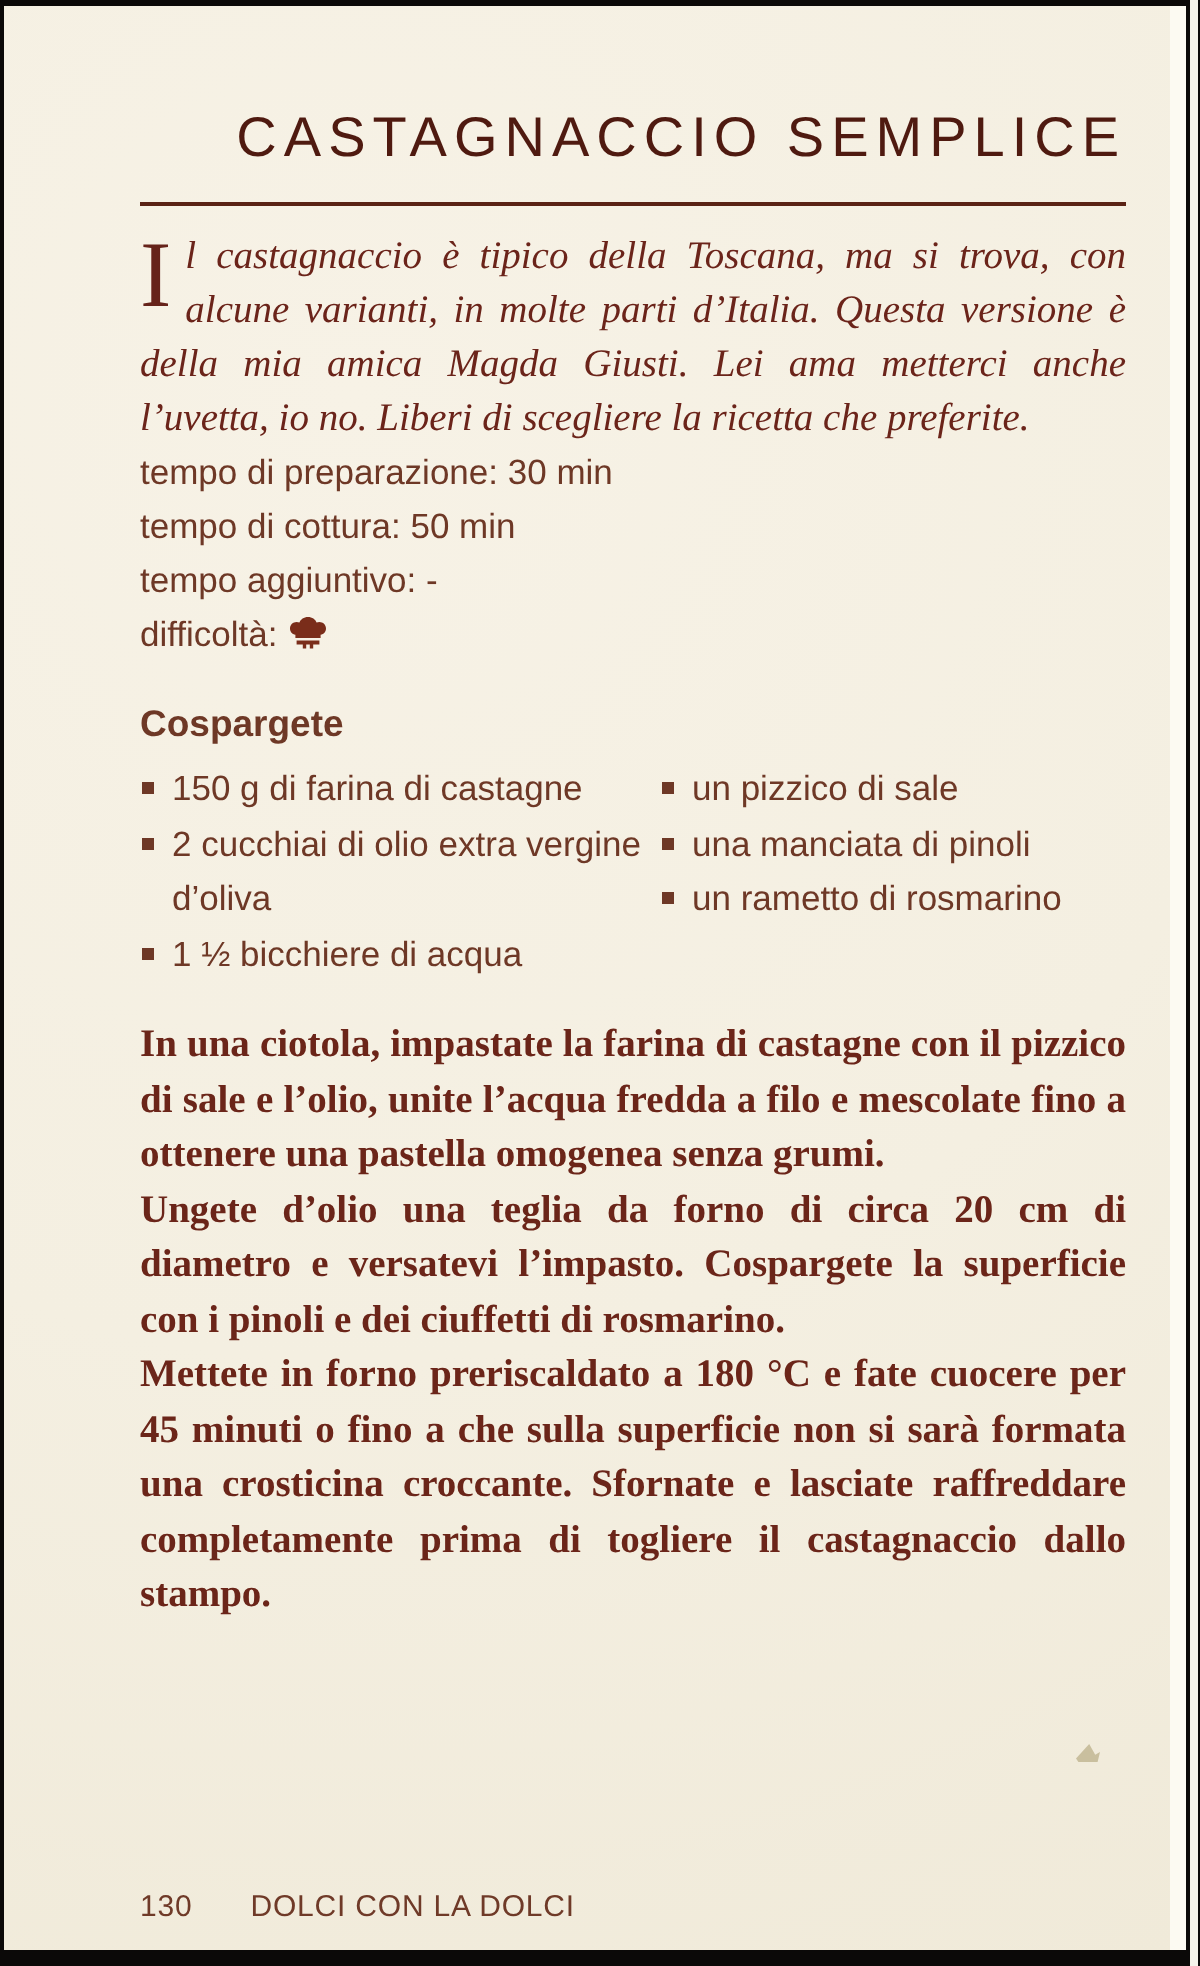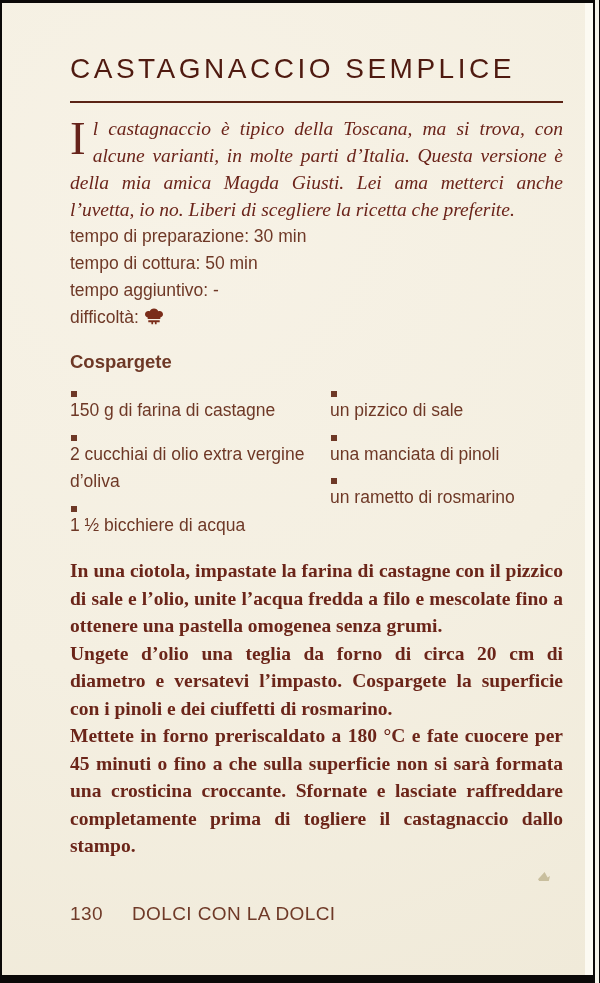--- a/index.html
+++ b/index.html
@@ -14,21 +14,21 @@
     background:#f4efe1;
     background-image:radial-gradient(circle at 30% 20%, #f7f2e6 0%, #f4efe1 55%, #f0ead9 100%);
   }
   .edge-light-a{position:absolute;left:585px;top:3px;width:8px;height:972px;background:#fcfaf2;}
   .edge-light-b{position:absolute;left:595px;top:0;width:4px;height:983px;background:#f5f3ea;}
   
   .content{padding:49px 22px 0 68px;}
   .recipe-title{
     font-family:"Liberation Sans", sans-serif;
     font-size:28px;line-height:34px;font-weight:500;
-    letter-spacing:3.5px;text-align:left;
+    letter-spacing:3.5px;text-align:right;
     color:#4f1a10;white-space:nowrap;
   }
   .title-rule{height:2px;background:#5a2315;margin-top:15px;}
   .intro{
     margin-top:12px;
     font-style:italic;font-size:19.5px;line-height:27px;
     color:#6b241a;text-align:justify;
   }
   .dropcap{
     float:left;font-style:normal;
@@ -44,35 +44,35 @@
   .ing-heading{
     margin-top:17px;
     font-family:"Liberation Sans", sans-serif;
     font-weight:bold;font-size:18.5px;line-height:27px;color:#6e3826;
   }
   .ing-cols{display:flex;margin-top:6px;
     font-family:"Liberation Sans", sans-serif;
     font-size:17.5px;line-height:27.5px;color:#6e3826;}
   .ing-col-left{width:260px;flex:none;}
   .ing-col-right{flex:1;}
-  .ing-item{display:flex;flex-direction:column;}
+  .ing-item{display:flex;}
   .bullet{
     flex:none;width:6px;height:6px;background:#6e3826;
     margin:10px 9px 0 1px;
   }
   .steps{
     margin-top:18px;
     font-size:19.5px;line-height:27.5px;color:#6b2519;
     text-align:justify;
   }
   .steps p{margin:0;font-weight:bold;}
   .footer{
-    position:absolute;left:68px;top:900px;
+    position:absolute;left:68px;top:942px;
     font-family:"Liberation Sans", sans-serif;
-    font-size:19px;letter-spacing:0.4px;color:#6f3a28;
+    font-size:15px;letter-spacing:0.4px;color:#6f3a28;
     display:flex;align-items:flex-start;
   }
   .footer .pageno{margin-right:29px;}
   .smudge{
     position:absolute;left:536px;top:869px;width:12px;height:9px;
     background:#9a8a55;opacity:0.45;
     clip-path:polygon(0 80%,55% 0,80% 60%,100% 45%,90% 100%,10% 100%);
   }
 </style>
 </head>

